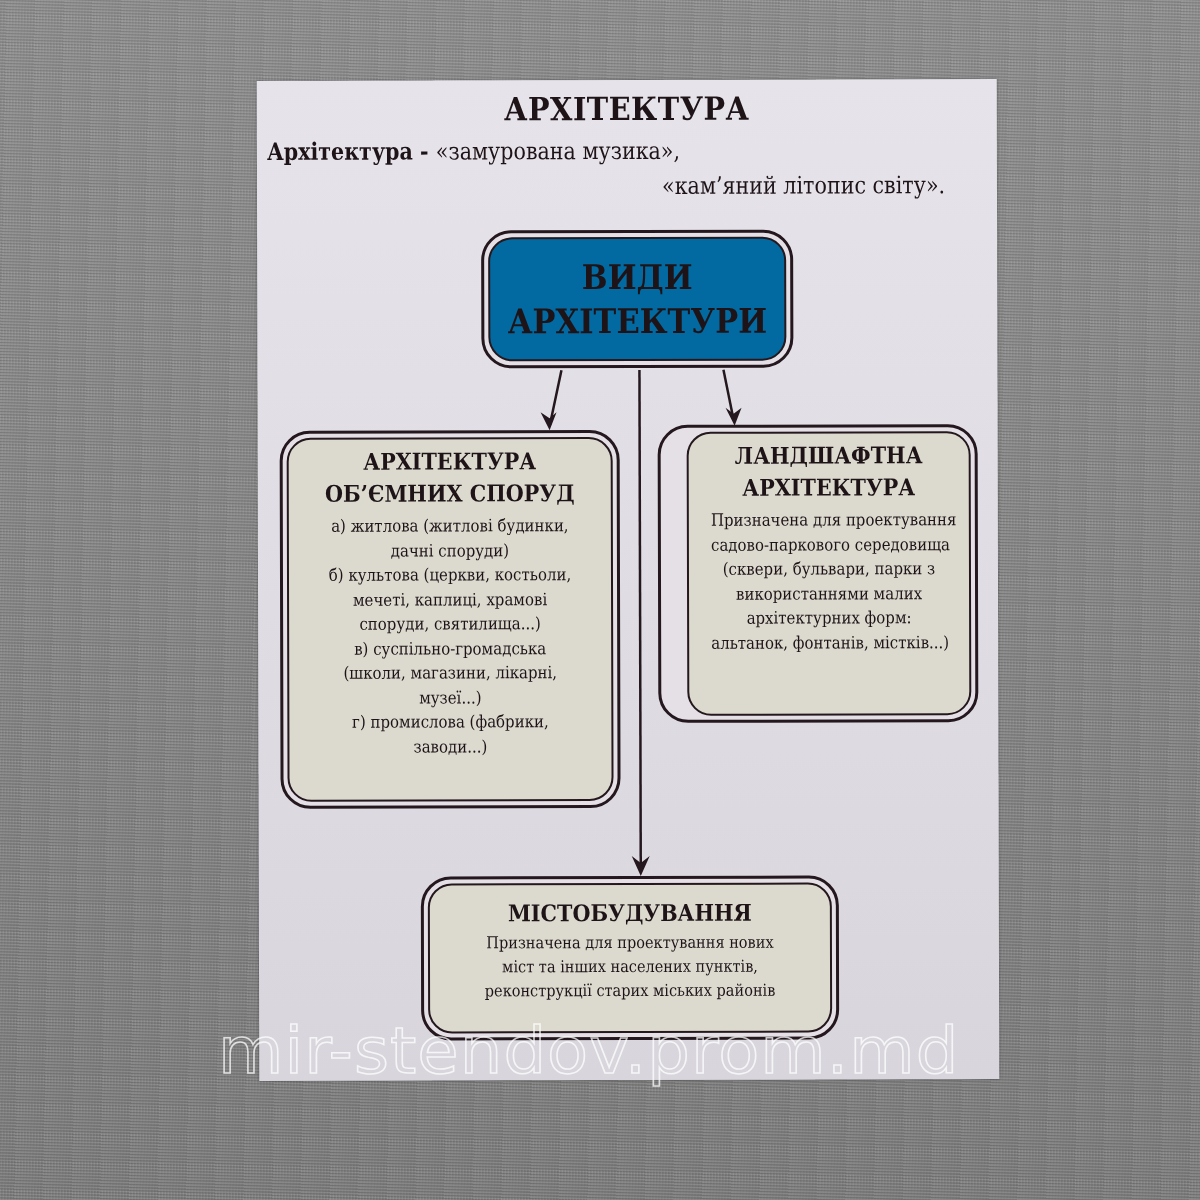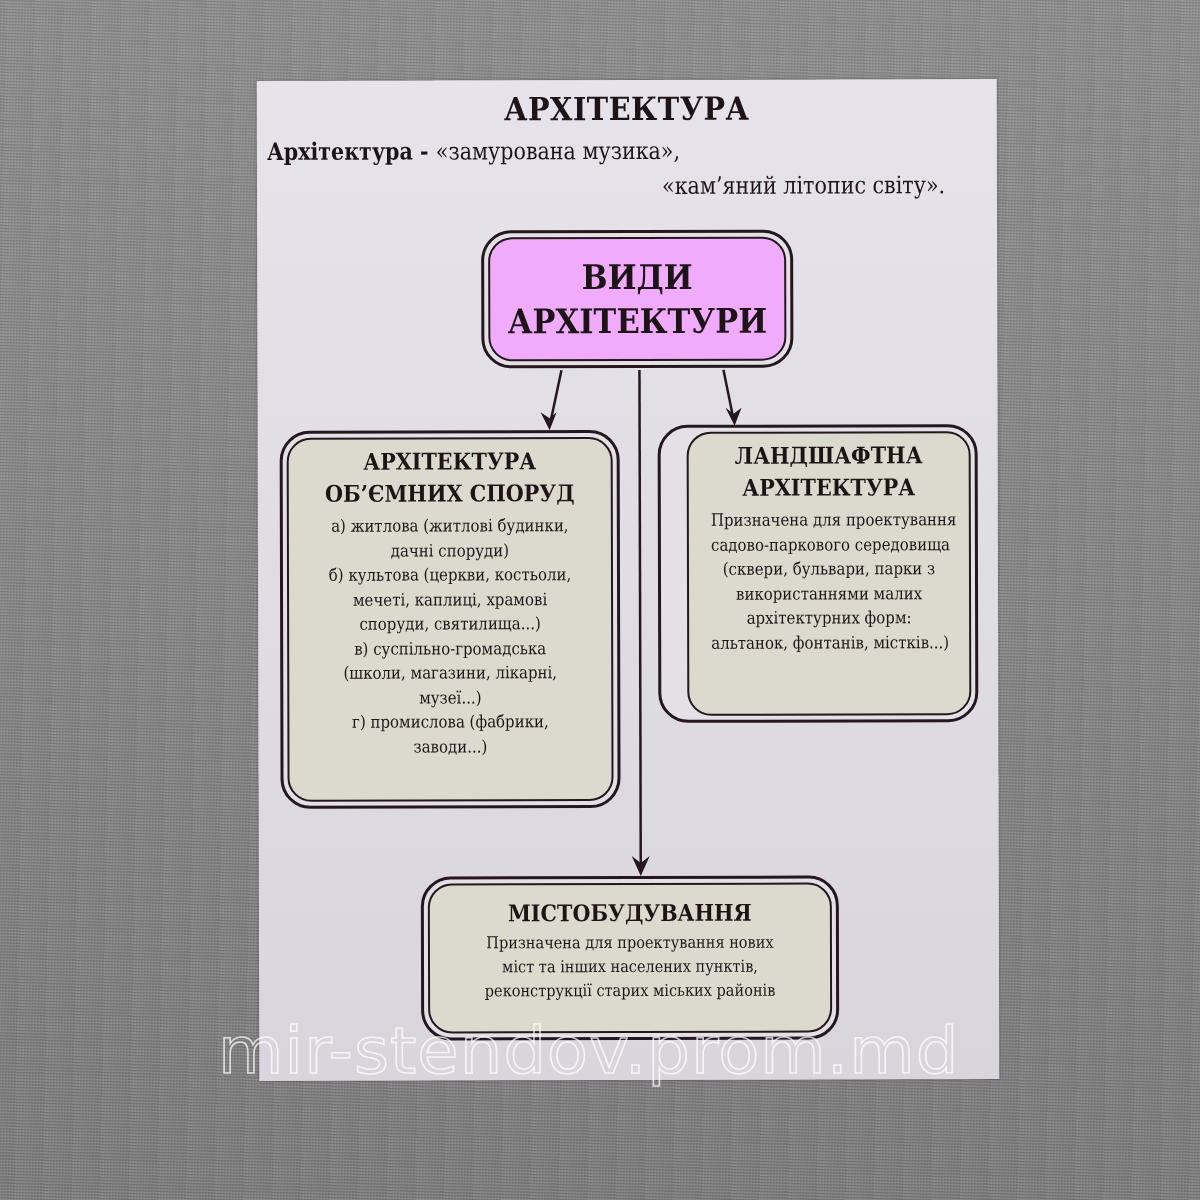--- a/index.html
+++ b/index.html
@@ -82,21 +82,21 @@
       height: 100%;
       box-sizing: border-box;
       border: 2px solid #24181e;
       border-radius: 24px;
       background: #dcdace;
       text-align: center;
       color: #1e1418;
       overflow: hidden;
     }
     .box-main .box-inner {
-      background: #f0abfc;
+      background: #0369a1;
     }
 
     .box-main {
       left: 224px;
       top: 150px;
       width: 312px;
       height: 138px;
     }
     .box-main .box-title {
       padding-top: 16px;

